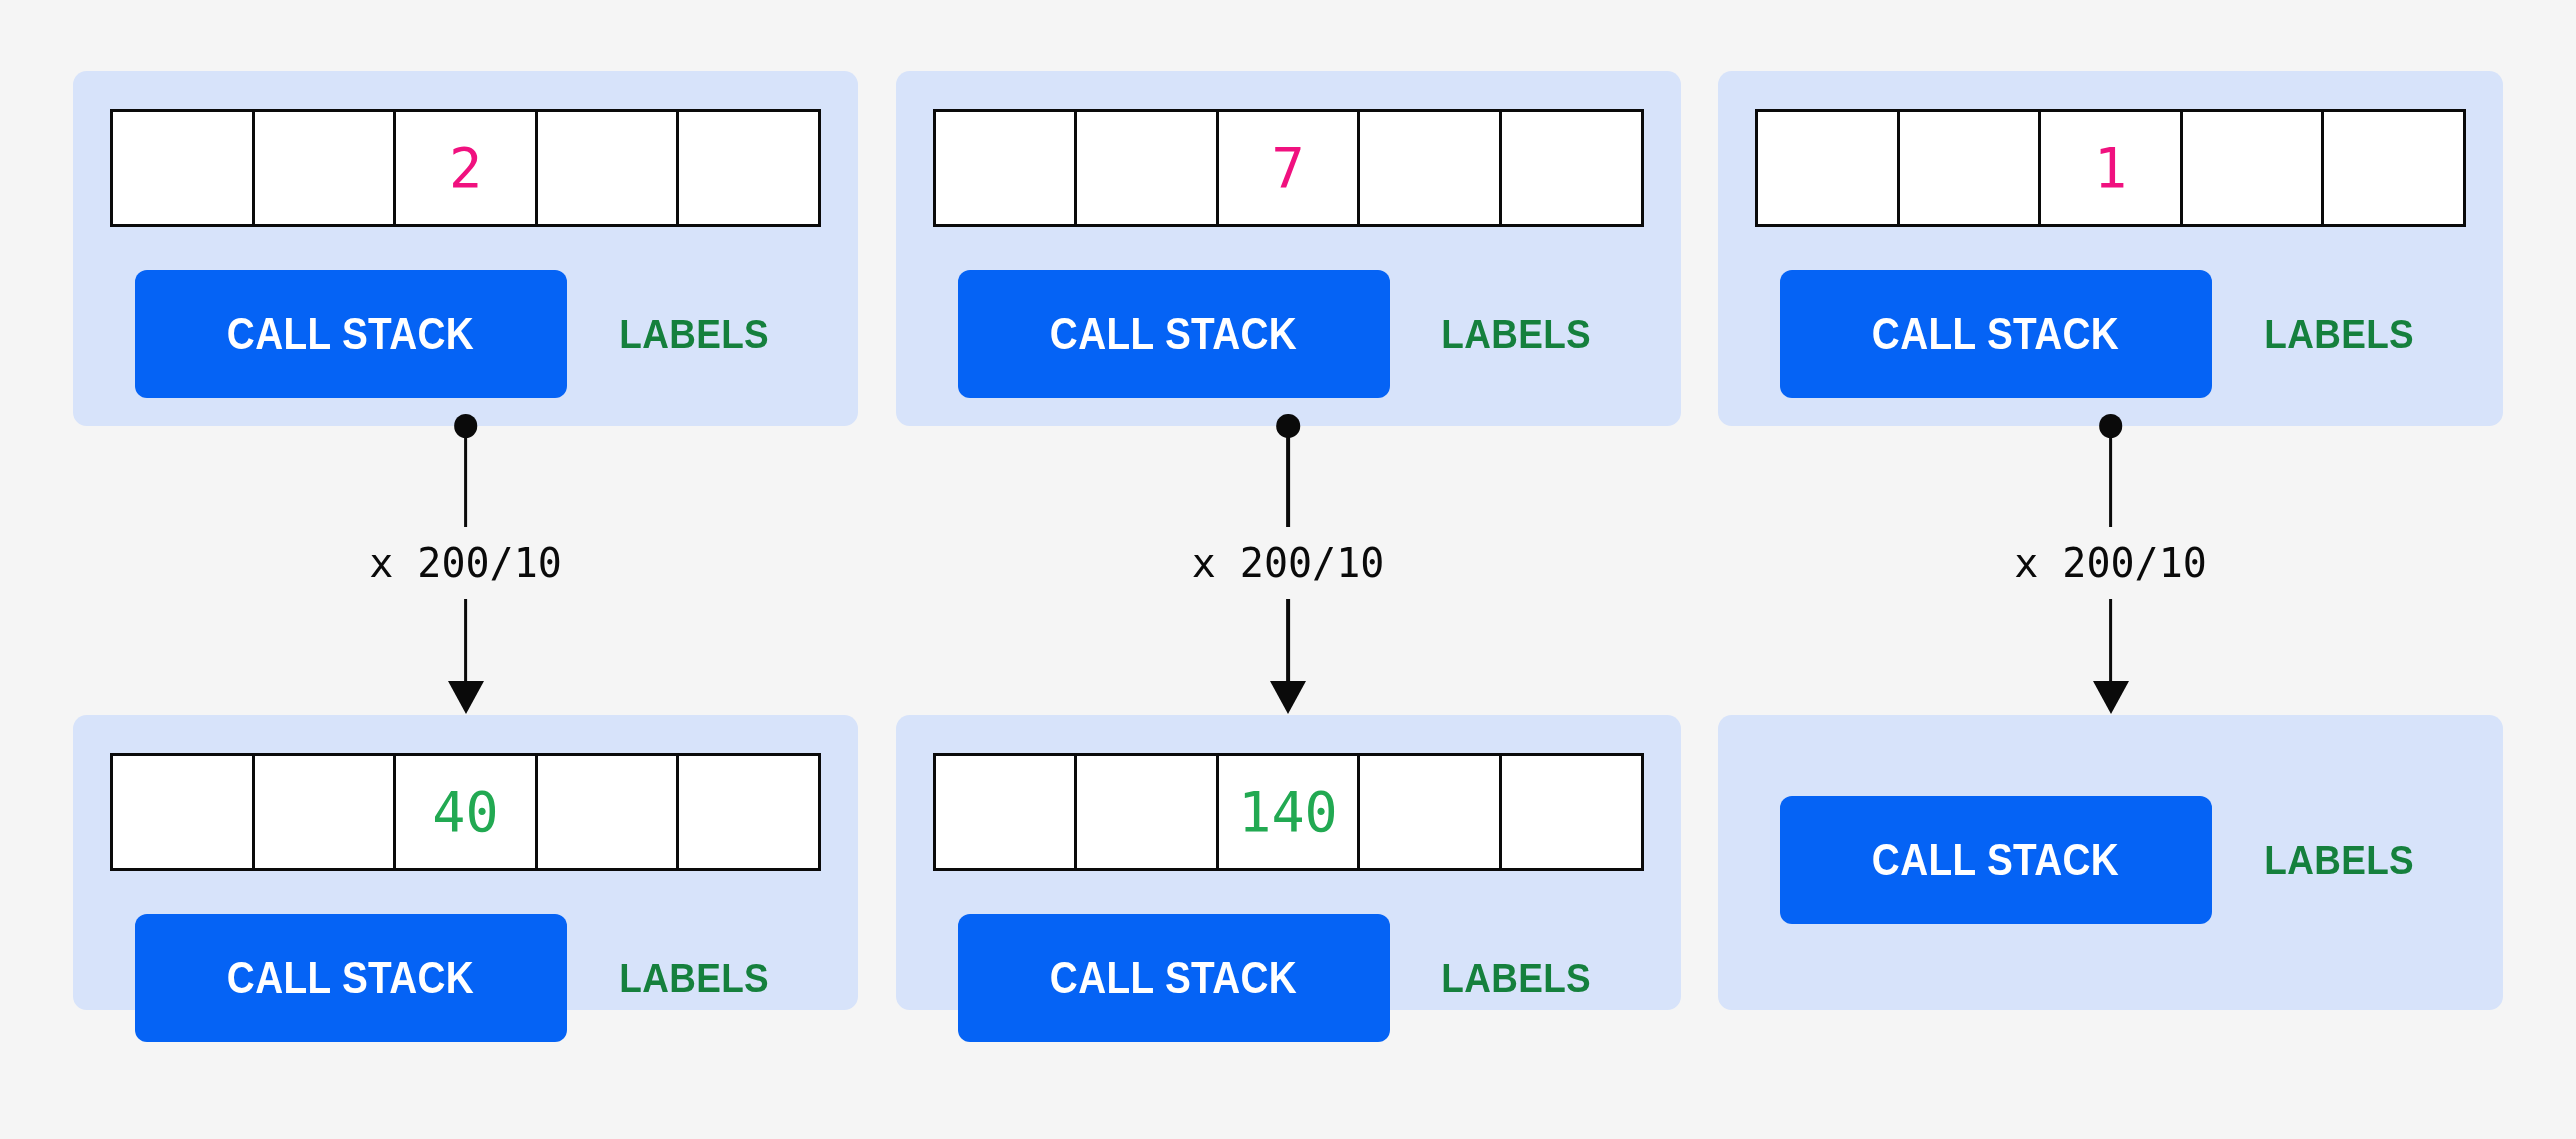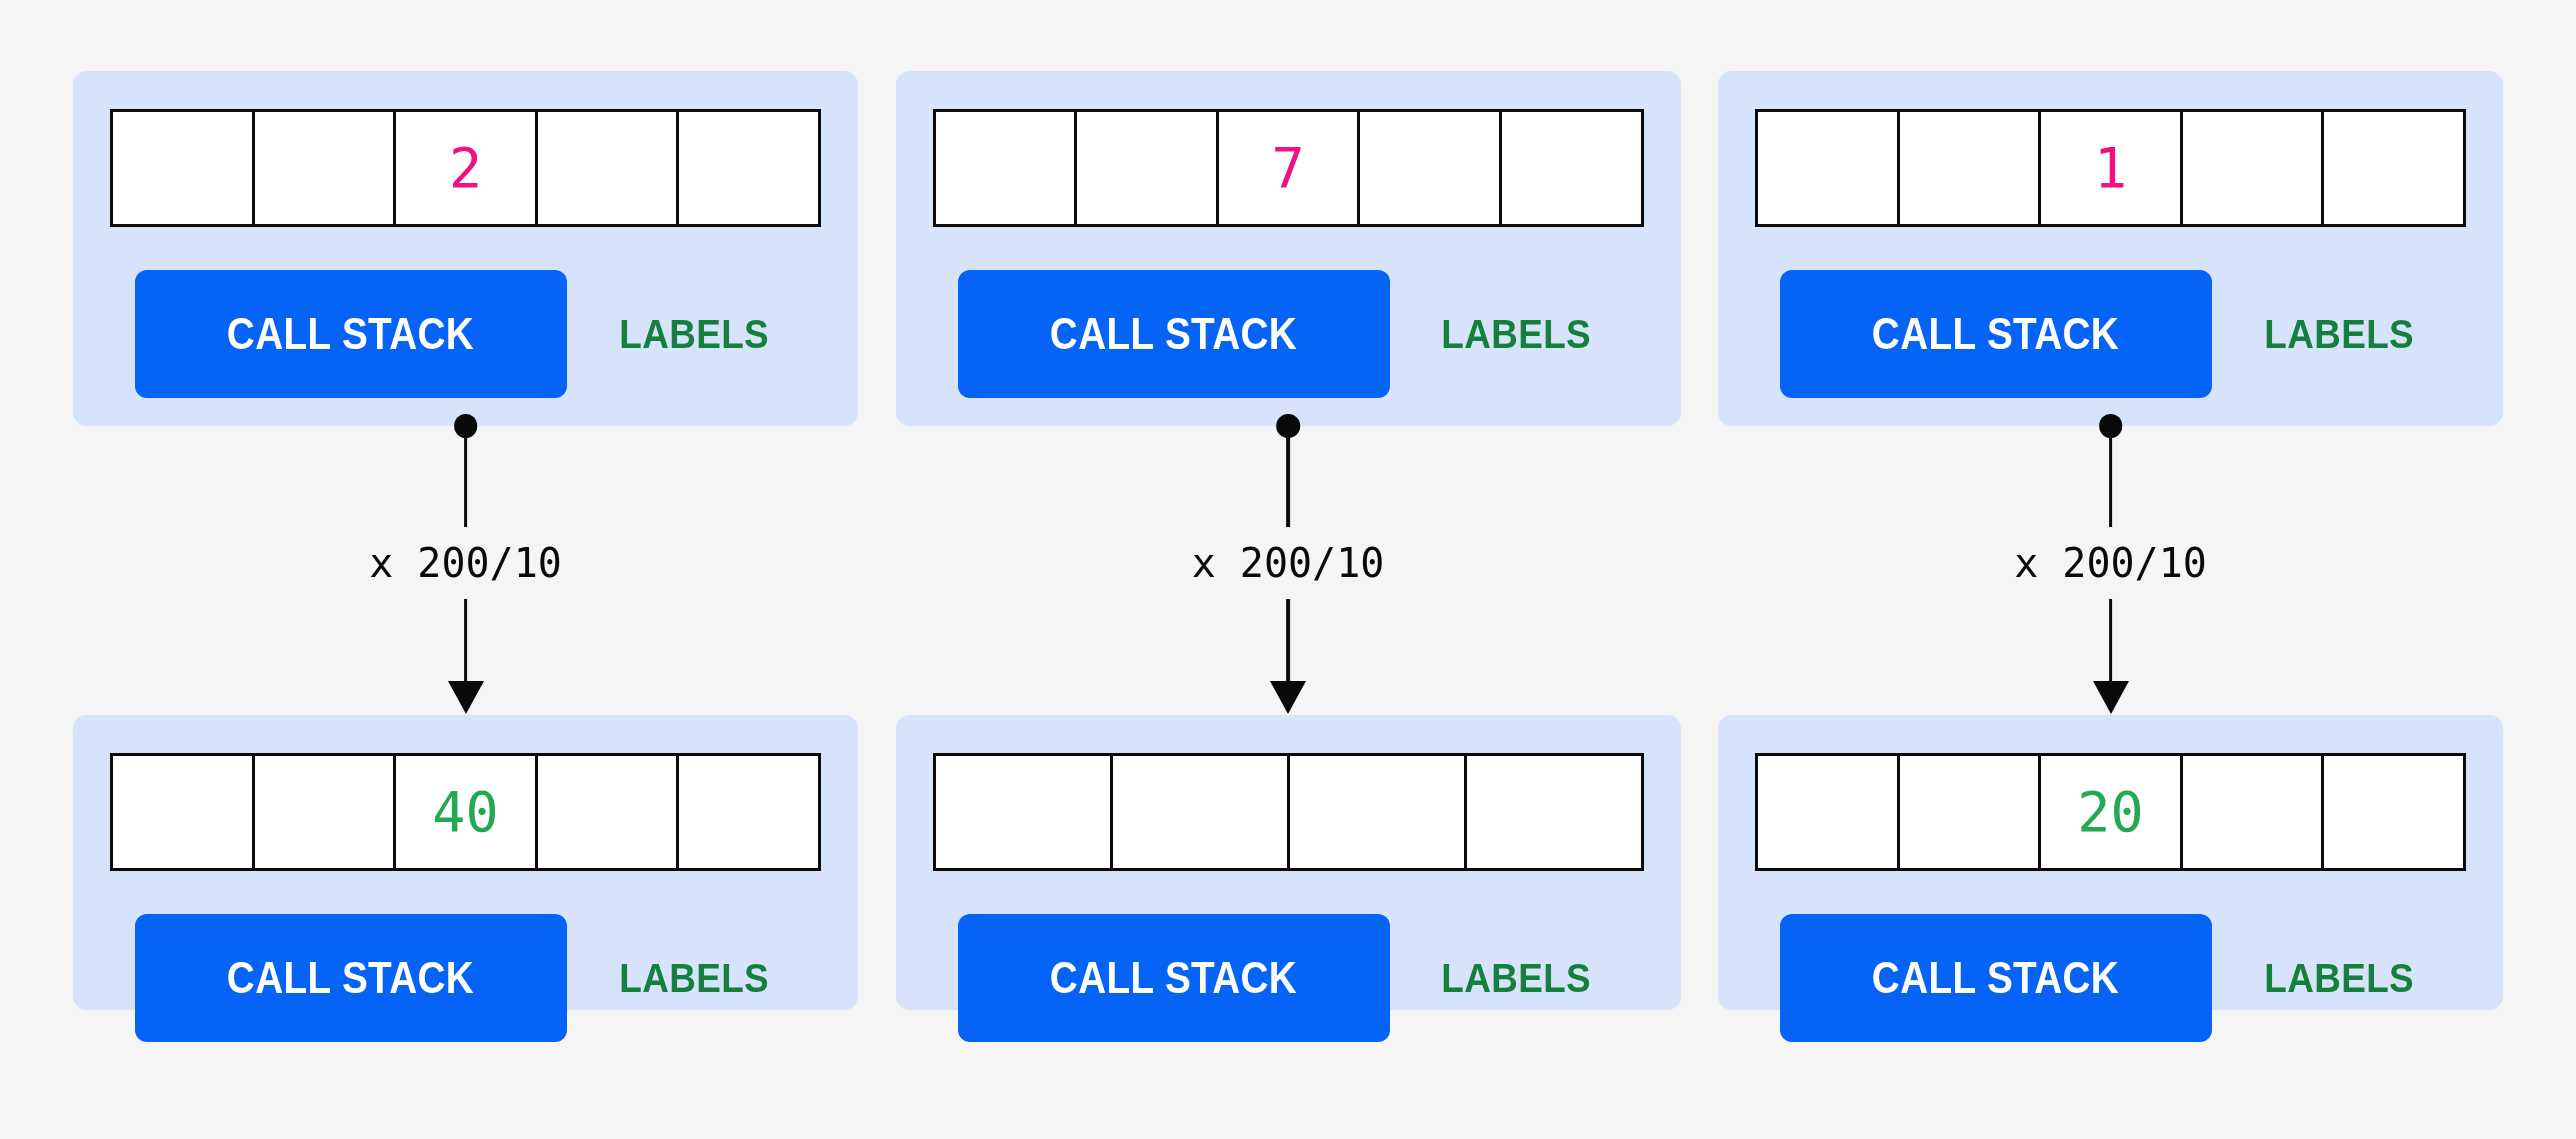--- a/index.html
+++ b/index.html
@@ -239,20 +239,23 @@
       <div class="flow-dot"></div>
       <div class="flow-line-upper"></div>
       <div class="operation-label">x 200/10</div>
       <div class="flow-line-lower"></div>
       <div class="arrowhead"></div>
     </div>
     <div class="panel bottom">
       <div class="cells">
         <div class="cell"></div>
         <div class="cell"></div>
+        <div class="cell">
+          <span class="cell-value green">140</span>
+        </div>
         <div class="cell"></div>
         <div class="cell"></div>
       </div>
       <div class="panel-controls">
         <div class="call-stack-btn">
           <span class="btn-text">CALL STACK</span>
         </div>
         <div class="labels-tab">
           <span class="labels-text">LABELS</span>
         </div>
@@ -281,29 +284,20 @@
       </div>
     </div>
     <div class="arrow-zone">
       <div class="flow-dot"></div>
       <div class="flow-line-upper"></div>
       <div class="operation-label">x 200/10</div>
       <div class="flow-line-lower"></div>
       <div class="arrowhead"></div>
     </div>
     <div class="panel bottom">
-      <div class="cells">
-        <div class="cell"></div>
-        <div class="cell"></div>
-        <div class="cell">
-          <span class="cell-value green">20</span>
-        </div>
-        <div class="cell"></div>
-        <div class="cell"></div>
-      </div>
       <div class="panel-controls">
         <div class="call-stack-btn">
           <span class="btn-text">CALL STACK</span>
         </div>
         <div class="labels-tab">
           <span class="labels-text">LABELS</span>
         </div>
       </div>
     </div>
   </div>

